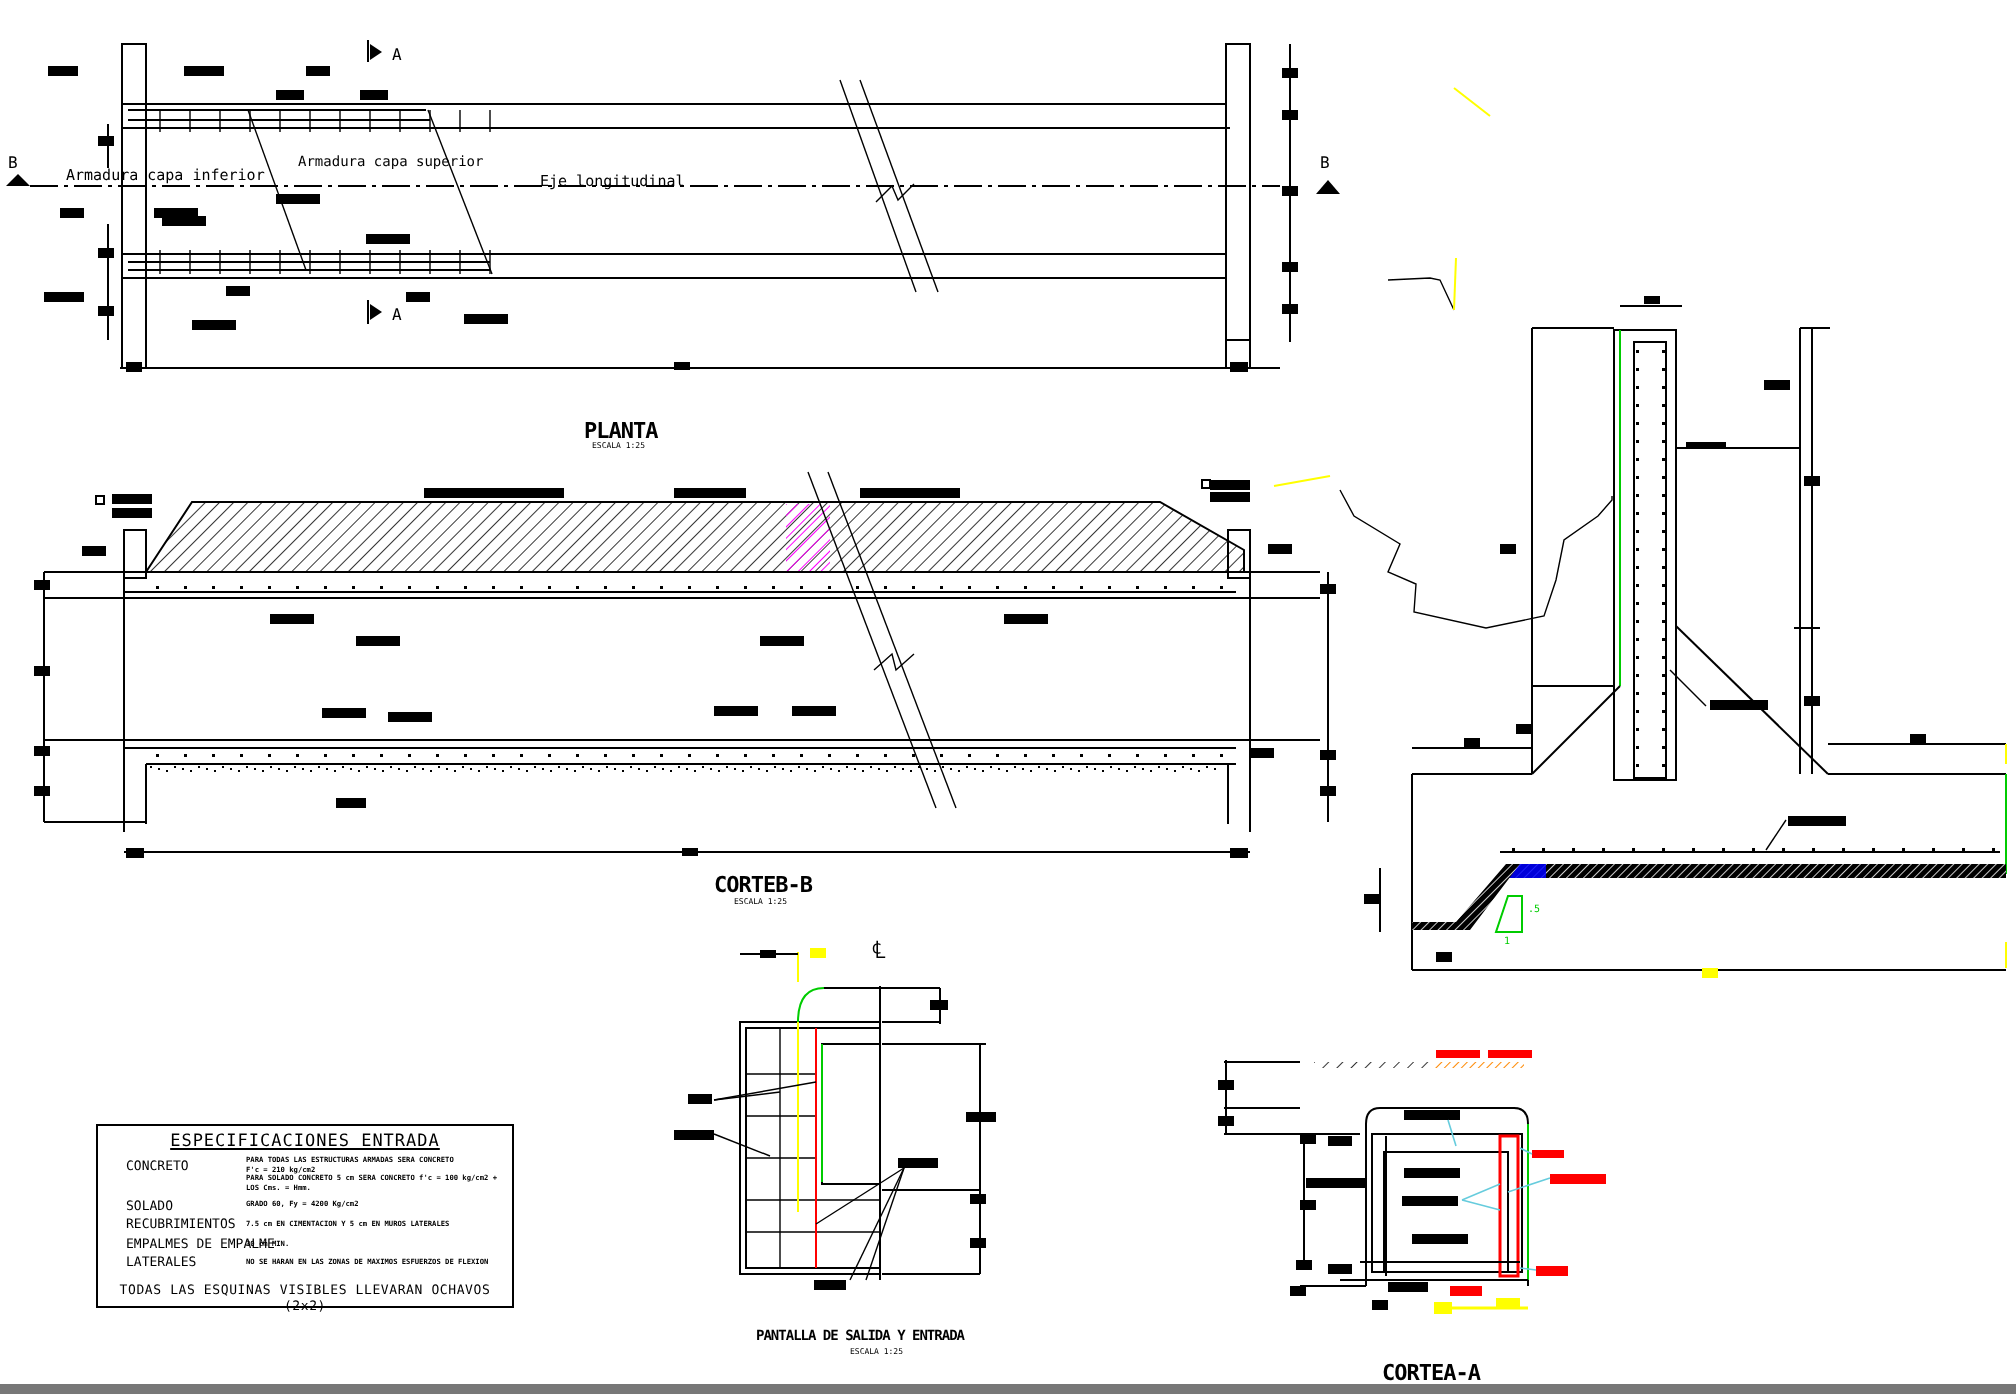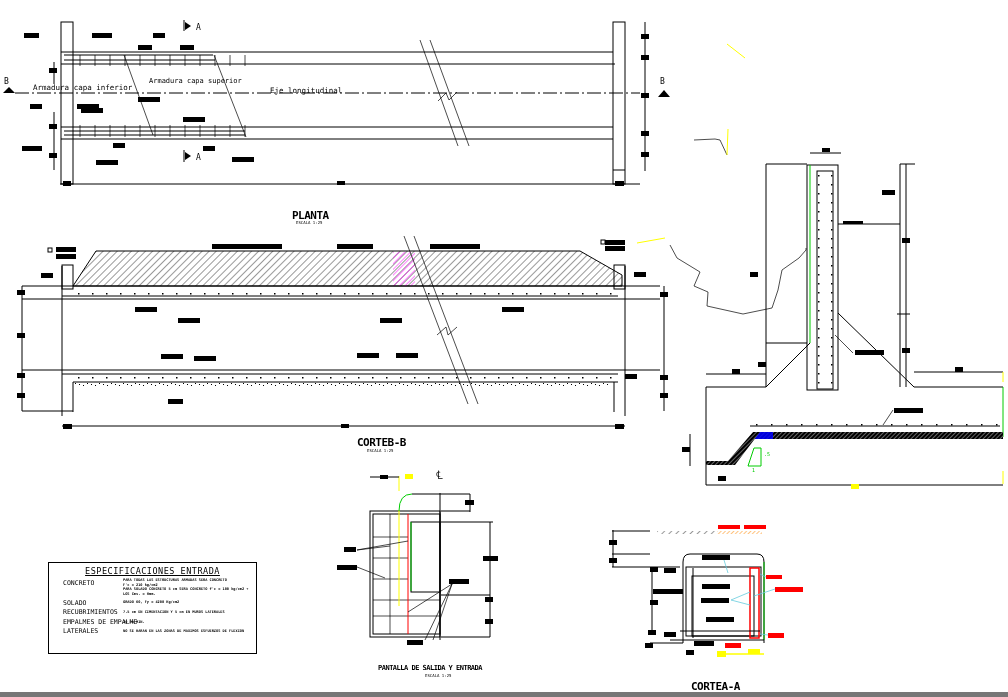--- a/index.html
+++ b/index.html
@@ -689,15 +689,16 @@
     <div>LOS Cms. = Hmm.</div>
   </div>
   <div class="row" style="top:36px">SOLADO</div>
   <div class="val" style="top:37px">GRADO 60, Fy = 4200 Kg/cm2</div>
   <div class="row" style="top:45px">RECUBRIMIENTOS</div>
   <div class="val" style="top:47px">7.5 cm EN CIMENTACION Y 5 cm EN MUROS LATERALES</div>
   <div class="row" style="top:55px">EMPALMES DE EMPALME</div>
   <div class="val" style="top:57px">30 cm MIN.</div>
   <div class="row" style="top:64px">LATERALES</div>
   <div class="val" style="top:66px">NO SE HARAN EN LAS ZONAS DE MAXIMOS ESFUERZOS DE FLEXION</div>
+  <div class="foot">TODAS LAS ESQUINAS VISIBLES LLEVARAN OCHAVOS (2x2)</div>
 </div>
 
 <div class="bottom-bar"></div>
 
 </body></html>

